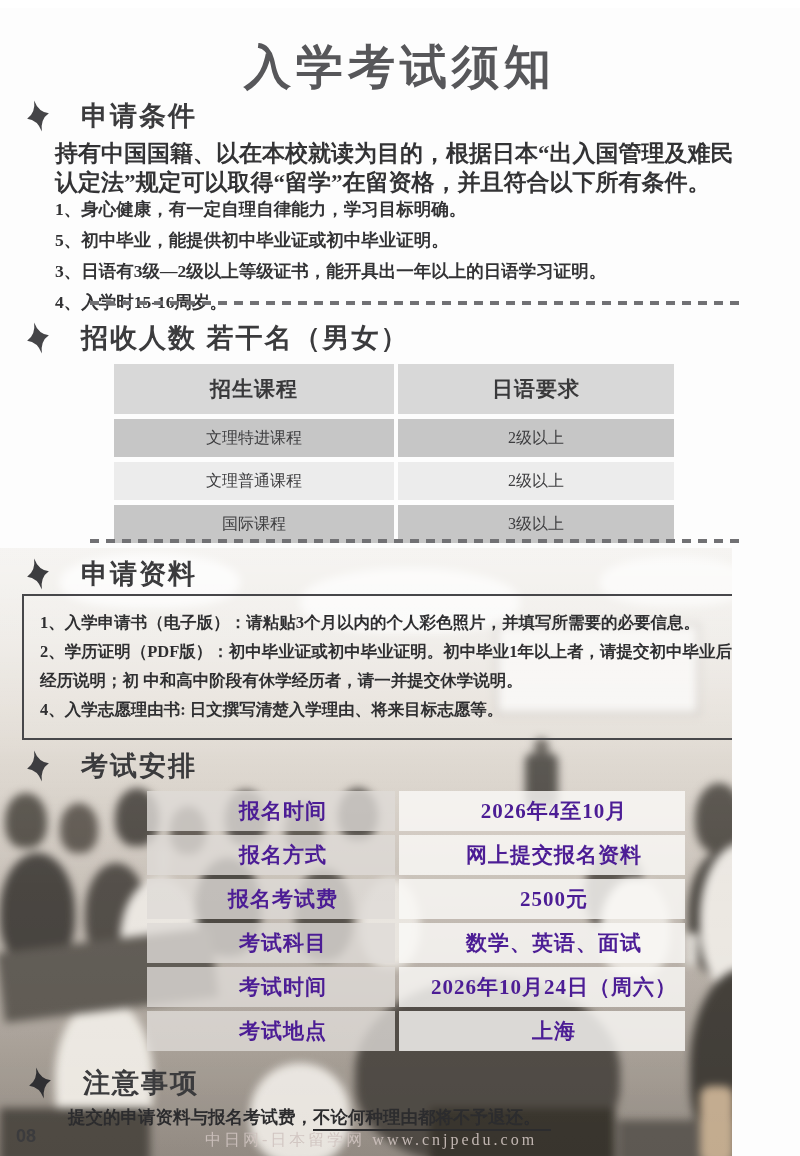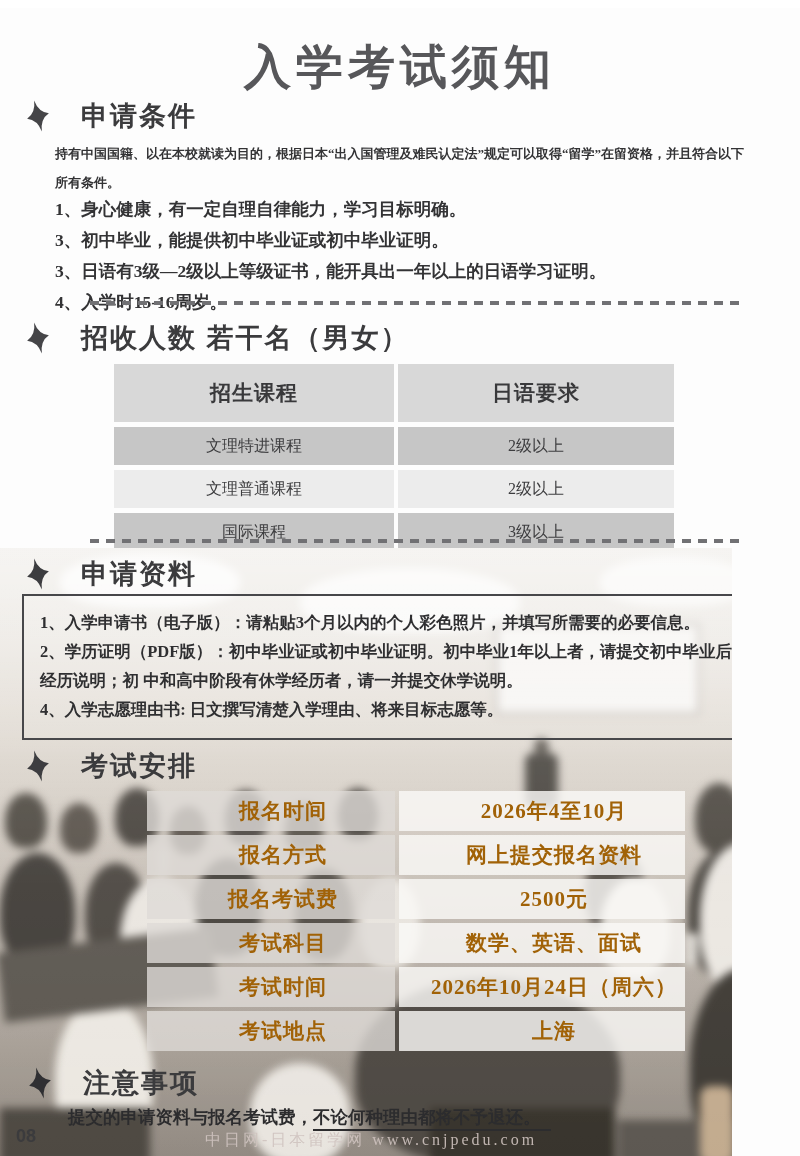--- a/index.html
+++ b/index.html
@@ -17,35 +17,35 @@
   }
   .sec-head{ position:absolute; display:flex; align-items:center; gap:27px; }
   .star{ width:32px; height:40px; flex:0 0 auto; }
   .sec-title{
     font-family:"Liberation Sans", sans-serif; font-weight:bold;
     font-size:27px; letter-spacing:2px; color:#3b3b3d; white-space:nowrap;
   }
   
   .intro{
     position:absolute; top:131px; left:55px; width:692px;
-    font-size:13px; font-weight:bold; line-height:29px; color:#333335;
+    font-size:23px; font-weight:bold; line-height:29px; color:#333335;
   }
   .req-list{ position:absolute; top:192px; left:55px; width:700px; list-style:none; }
   .req-list li{ font-size:17.5px; font-weight:bold; color:#333335; margin-bottom:12px; line-height:19px; }
   .dashed{
     position:absolute; left:90px; width:652px; height:4px;
     background:repeating-linear-gradient(90deg,#717174 0 9px, transparent 9px 16px);
   }
   
   .enroll-table{
     position:absolute; top:356px; left:114px; width:560px;
     display:grid; grid-template-columns:280px 276px; column-gap:4px; row-gap:5px;
   }
   .et-cell{ display:flex; align-items:center; justify-content:center; }
-  .et-header{ height:58px; background:#d8d8d8; font-size:21px; font-weight:bold; color:#39393b; letter-spacing:1px; }
+  .et-header{ height:50px; background:#d8d8d8; font-size:21px; font-weight:bold; color:#39393b; letter-spacing:1px; }
   .et-data{ height:38px; font-size:16px; color:#3d3d3f; }
   .row-dark{ background:#c6c6c6; }
   .row-light{ background:#ececec; }
   
   .photo-section{ position:absolute; top:540px; left:0; width:732px; height:616px; overflow:hidden; background:#e9e5df; }
   .photo-base{
     position:absolute; inset:0;
     background:linear-gradient(180deg,#edeae5 0%,#e9e5df 14%,#e2dcd4 26%,#d8d1c8 38%,#c9c1b8 52%,#b6aea5 68%,#a29a91 84%,#8f877f 100%);
   }
   .photo-decor{ position:absolute; inset:0; filter:blur(4px); }
@@ -64,21 +64,21 @@
   }
   .materials-box .mat-item{
     font-size:16.5px; font-weight:bold; line-height:29px; color:#2f2f31;
   }
   
   .sched-table{
     position:absolute; left:147px; top:243px; width:538px;
     display:grid; grid-template-columns:248px 286px; column-gap:4px; row-gap:4px;
   }
   .sch-cell{ height:40px; display:flex; align-items:center; justify-content:center;
-    font-size:21px; font-weight:bold; color:#a16207; letter-spacing:1px;padding-left:24px; }
+    font-size:21px; font-weight:bold; color:#4c1d95; letter-spacing:1px;padding-left:24px; }
   .sch-label{ background:rgba(222,219,215,.8); }
   .sch-value{ background:rgba(250,249,247,.82); }
   
   .note-line{ position:absolute; left:68px; top:557px; font-size:17.5px; font-weight:bold; color:#2c2c2e; white-space:nowrap; }
   .note-underline{ border-bottom:2px solid #2c2c2e; padding-bottom:2px; padding-right:10px; }
   .page-number{
     position:absolute; left:16px; top:578px;
     font-family:"Liberation Sans", sans-serif; font-weight:bold; font-size:18px; color:#3b3b3d;
   }
   .watermark{
@@ -95,21 +95,21 @@
 
   <div class="sec-head" style="top:88px; left:22px;">
     <svg class="star" viewBox="0 0 40 40">
       <path d="M20 0 Q21.8 15.5 34 20 Q21.8 24.5 20 40 Q18.2 24.5 6 20 Q18.2 15.5 20 0 Z" fill="#454548" transform="rotate(-14 20 20)"></path>
     </svg>
     <span class="sec-title">申请条件</span>
   </div>
   <p class="intro">持有中国国籍、以在本校就读为目的，根据日本“出入国管理及难民认定法”规定可以取得“留学”在留资格，并且符合以下所有条件。</p>
   <ul class="req-list">
     <li>1、身心健康，有一定自理自律能力，学习目标明确。</li>
-    <li>3、初中毕业，能提供初中毕业证或初中毕业证明。</li>
+    <li>5、初中毕业，能提供初中毕业证或初中毕业证明。</li>
     <li>3、日语有3级—2级以上等级证书，能开具出一年以上的日语学习证明。</li>
     <li>4、入学时15-16周岁。</li>
   </ul>
   <div class="dashed" style="top:293px;"></div>
 
   <div class="sec-head" style="top:310px; left:22px;">
     <svg class="star" viewBox="0 0 40 40">
       <path d="M20 0 Q21.8 15.5 34 20 Q21.8 24.5 20 40 Q18.2 24.5 6 20 Q18.2 15.5 20 0 Z" fill="#454548" transform="rotate(-14 20 20)"></path>
     </svg>
     <span class="sec-title">招收人数 若干名（男女）</span>

